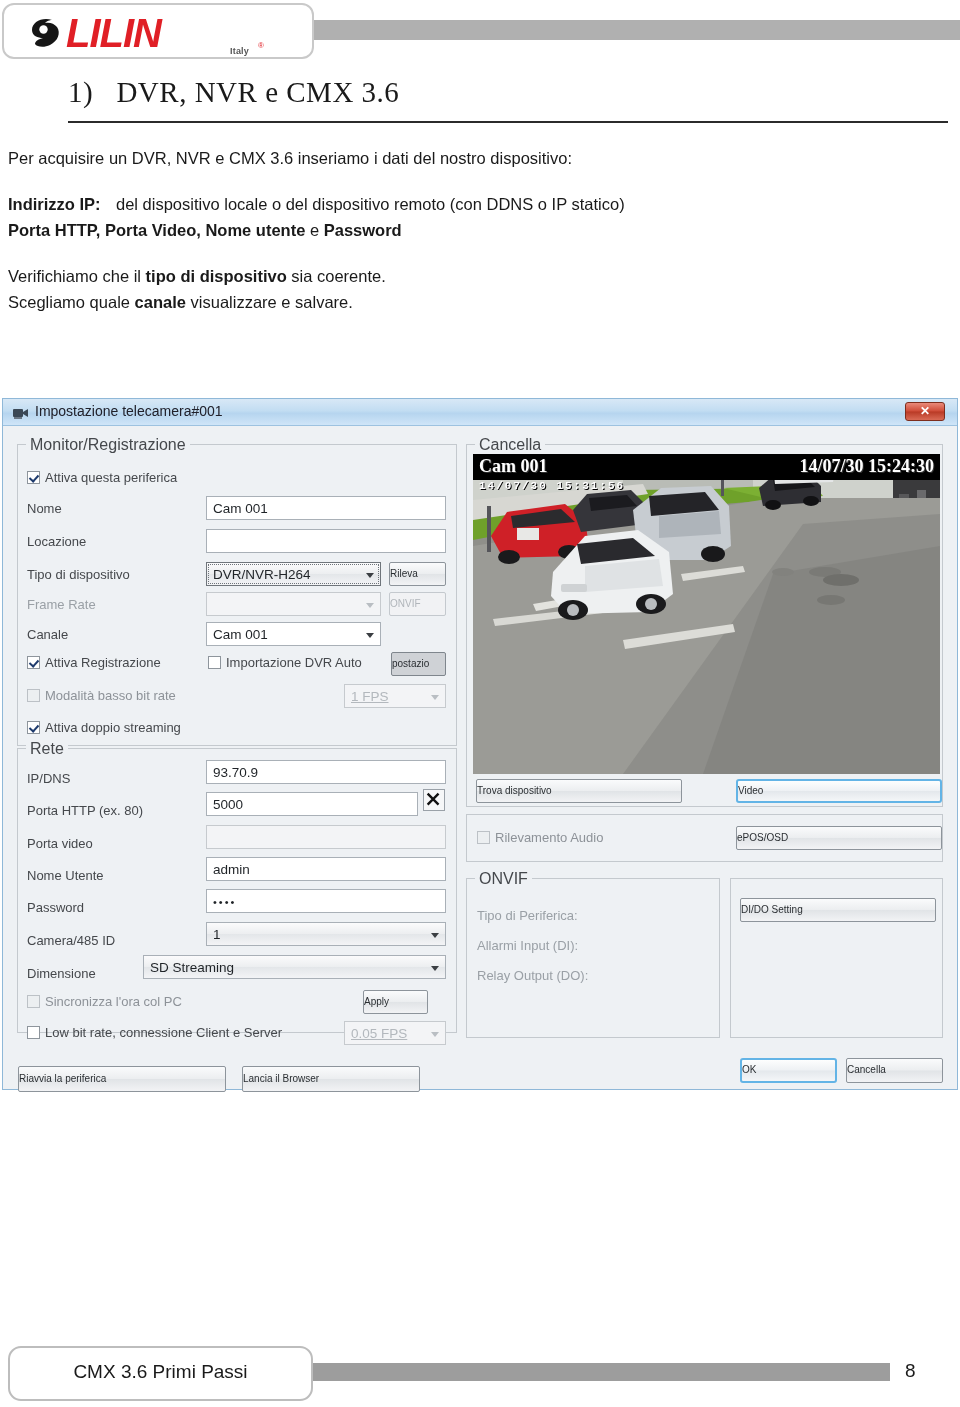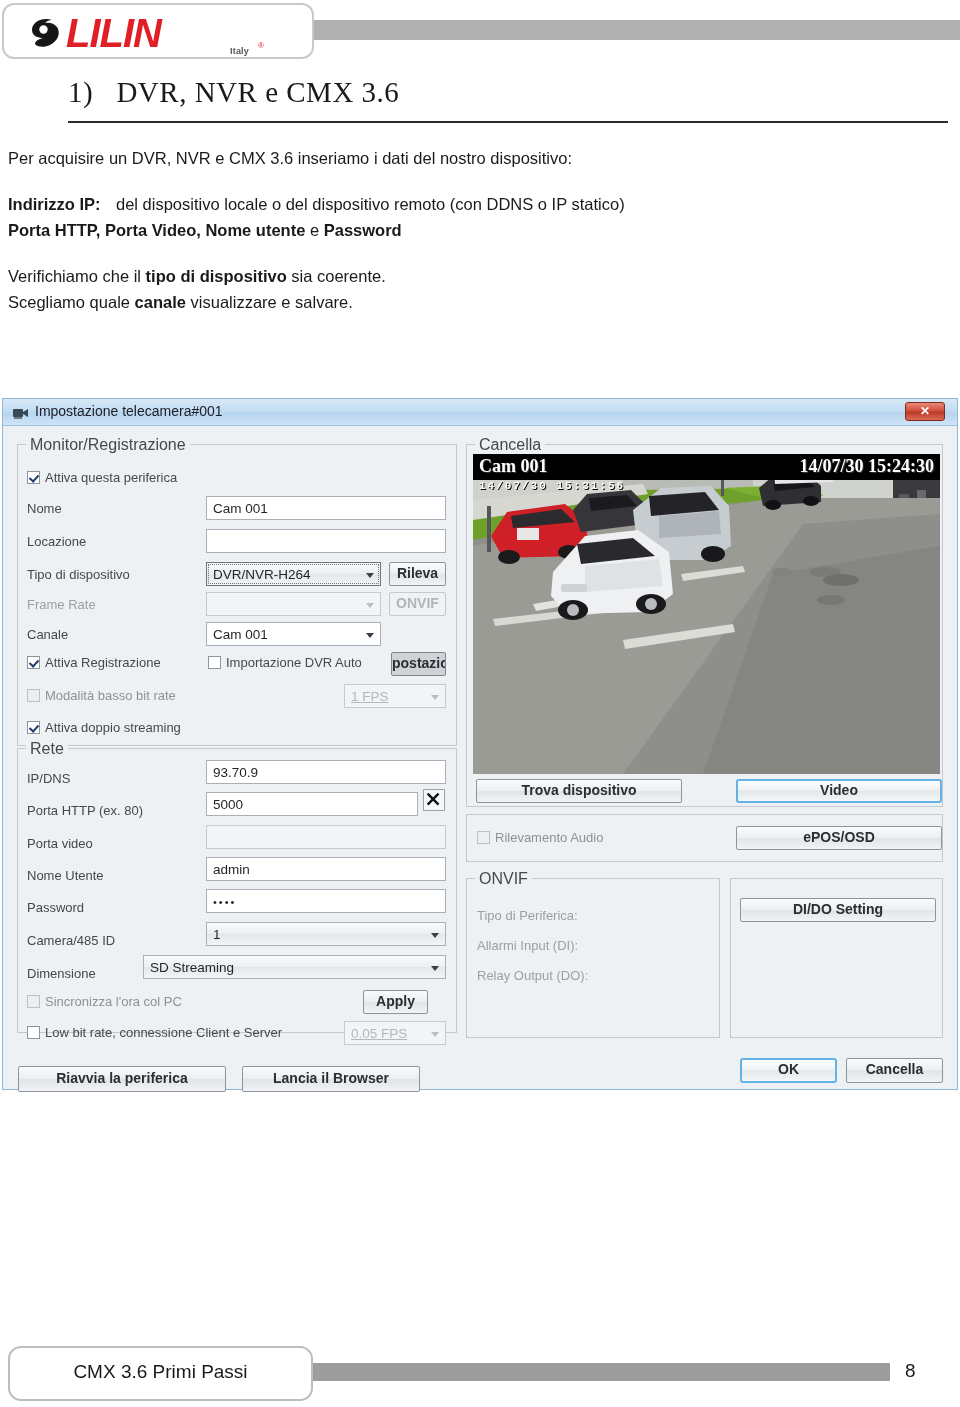--- a/index.html
+++ b/index.html
@@ -99,22 +99,22 @@
     position:absolute;right:6px;top:10px;width:0;height:0;
     border-left:4px solid transparent;border-right:4px solid transparent;
     border-top:5px solid #3b3f43;
   }
   .caret-dis{border-top-color:#b9bec3;}
 
   .btn{
     position:absolute;box-sizing:border-box;height:24px;
     background:linear-gradient(to bottom,#fafbfc 0%,#eceef0 48%,#e1e4e7 52%,#f2f3f5 100%);
     border:1px solid #8d949b;border-radius:2px;
-    font-size:14px;color:#2a2e32;text-align:center;line-height:21px;
-    overflow:hidden;white-space:nowrap;font-weight:bold;
+    font-size:10px;color:#2a2e32;text-align:left;line-height:21px;
+    overflow:hidden;white-space:nowrap;
   }
   .btn-dis{color:#b0b5ba;border-color:#c4c9ce;background:#f1f2f4;}
   .btn-hl{
     border:2px solid #63b4e6;border-radius:3px;line-height:19px;
     background:linear-gradient(to bottom,#fdfefe 0%,#eef1f4 48%,#e4e8ec 52%,#f4f6f8 100%);
   }
   .btn-grey{background:#cfd2d6;border:1px solid #7f868d;}
 
   .chk{position:absolute;font-size:13px;color:#45484c;white-space:nowrap;}
   .chk .box{

